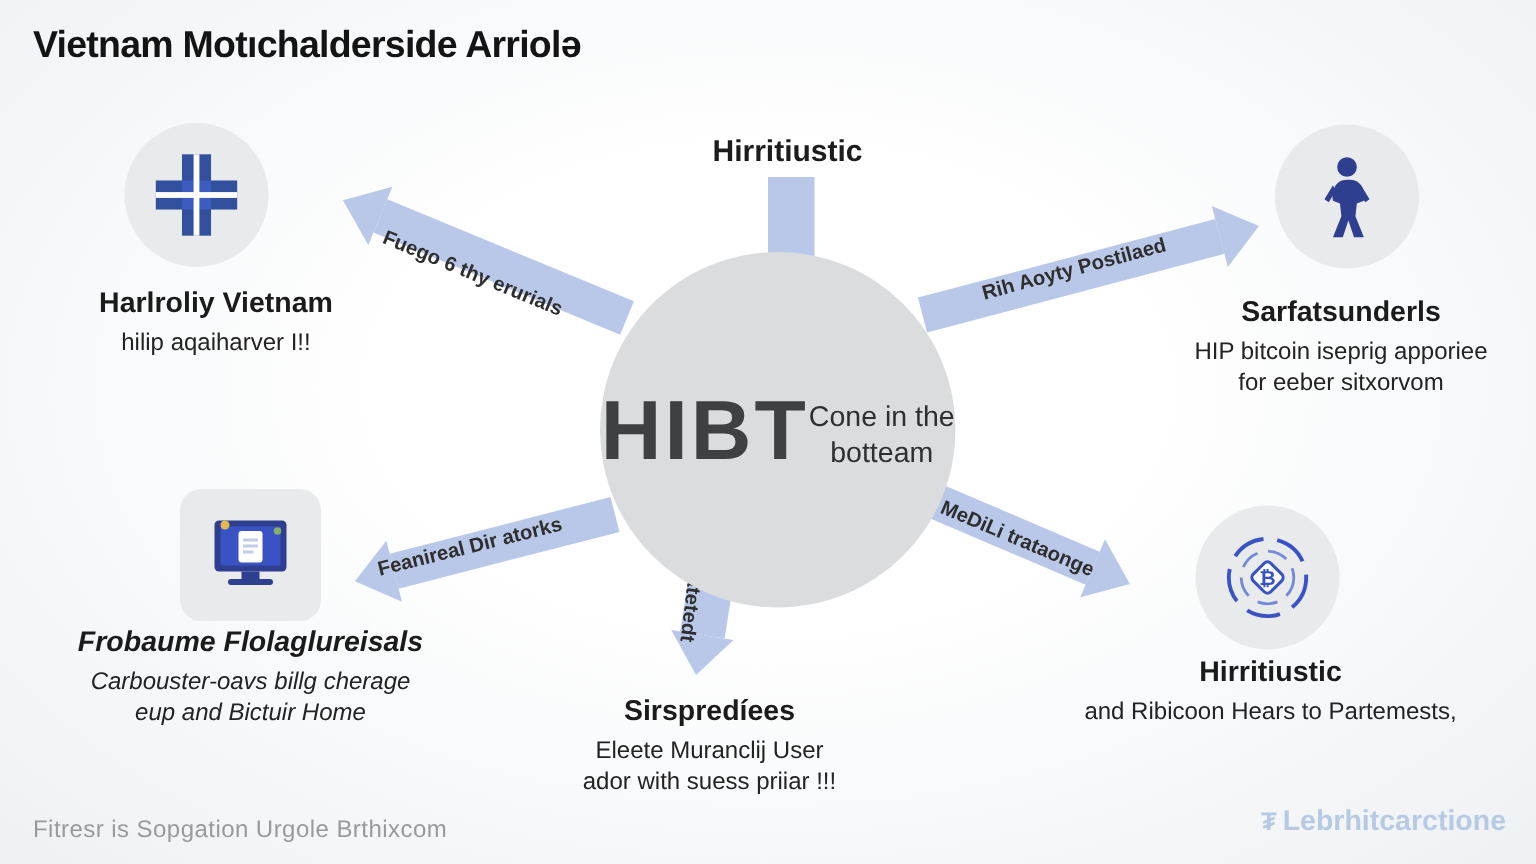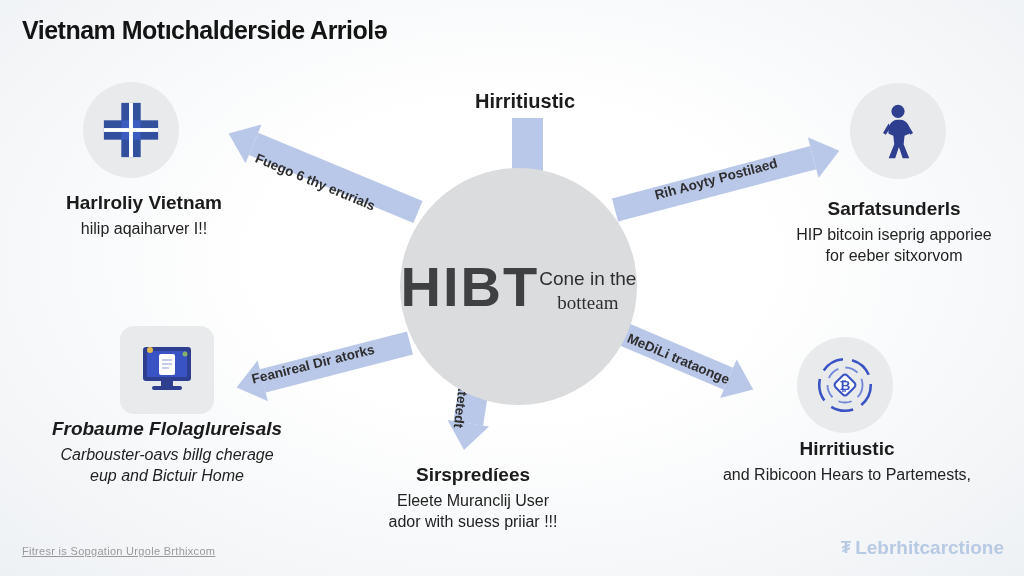--- a/index.html
+++ b/index.html
@@ -53,21 +53,21 @@
     background:#e9eaec; display:flex; align-items:center; justify-content:center;
   }
   .round{border-radius:50%;}
   .rounded{border-radius:14px;}
 
   .node{position:absolute; text-align:center;}
   .node-heading{font-size:19px; font-weight:800; color:#1b1b1b; margin-bottom:5px;}
   .node-line{font-size:16px; color:#232323; line-height:1.3;}
 
   .footer-left{
-    left:22px; top:545px; font-size:11px; color:#9a9a9a; letter-spacing:0.3px;text-decoration:underline;
+    left:22px; top:545px; font-size:16px; color:#9a9a9a; letter-spacing:0.3px;
   }
   .footer-right{
     right:20px; top:537px; font-size:19px; font-weight:800; color:#b7cae4;
     display:flex; align-items:center; gap:4px;
   }
   .footer-logo{
     display:inline-block; font-size:17px; color:#b7cae4; font-weight:800;
   }
 </style>
 </head>
@@ -89,21 +89,21 @@
   <div class="arrow-label" style="left:256px; top:150px; transform:rotate(22.5deg);">Fuego 6 thy erurials</div>
   <div class="arrow-label" style="left:655px; top:188px; transform:rotate(-15deg);">Rih Aoyty Postilaed</div>
   <div class="arrow-label" style="left:252px; top:372px; transform:rotate(-14deg);">Feanireal Dir atorks</div>
   <div class="arrow-label" style="left:472px; top:376px; transform:rotate(97deg); transform-origin:left top;">Iratetedt</div>
   <div class="arrow-label" style="left:628px; top:330px; transform:rotate(23deg);">MeDiLi trataonge</div>
 
   <div class="abs center-circle">
     <div class="hibt">HIBT</div>
     <div class="center-sub">
       <span style="display:block;">Cone in the</span>
-      <span style="display:block;font-family:Liberation Serif, serif;">botteam</span>
+      <span style="display:block;">botteam</span>
     </div>
   </div>
 
   <div class="abs icon-bubble round" style="left:83px; top:82px; width:96px; height:96px;">
     <svg width="62" height="62" viewBox="0 0 64 64">
       <rect x="22" y="4" width="20" height="20" fill="#32509e"></rect>
       <rect x="22" y="40" width="20" height="20" fill="#32509e"></rect>
       <rect x="4" y="22" width="20" height="20" fill="#32509e"></rect>
       <rect x="40" y="22" width="20" height="20" fill="#32509e"></rect>
       <rect x="22" y="22" width="20" height="20" fill="#3c5cc0"></rect>

